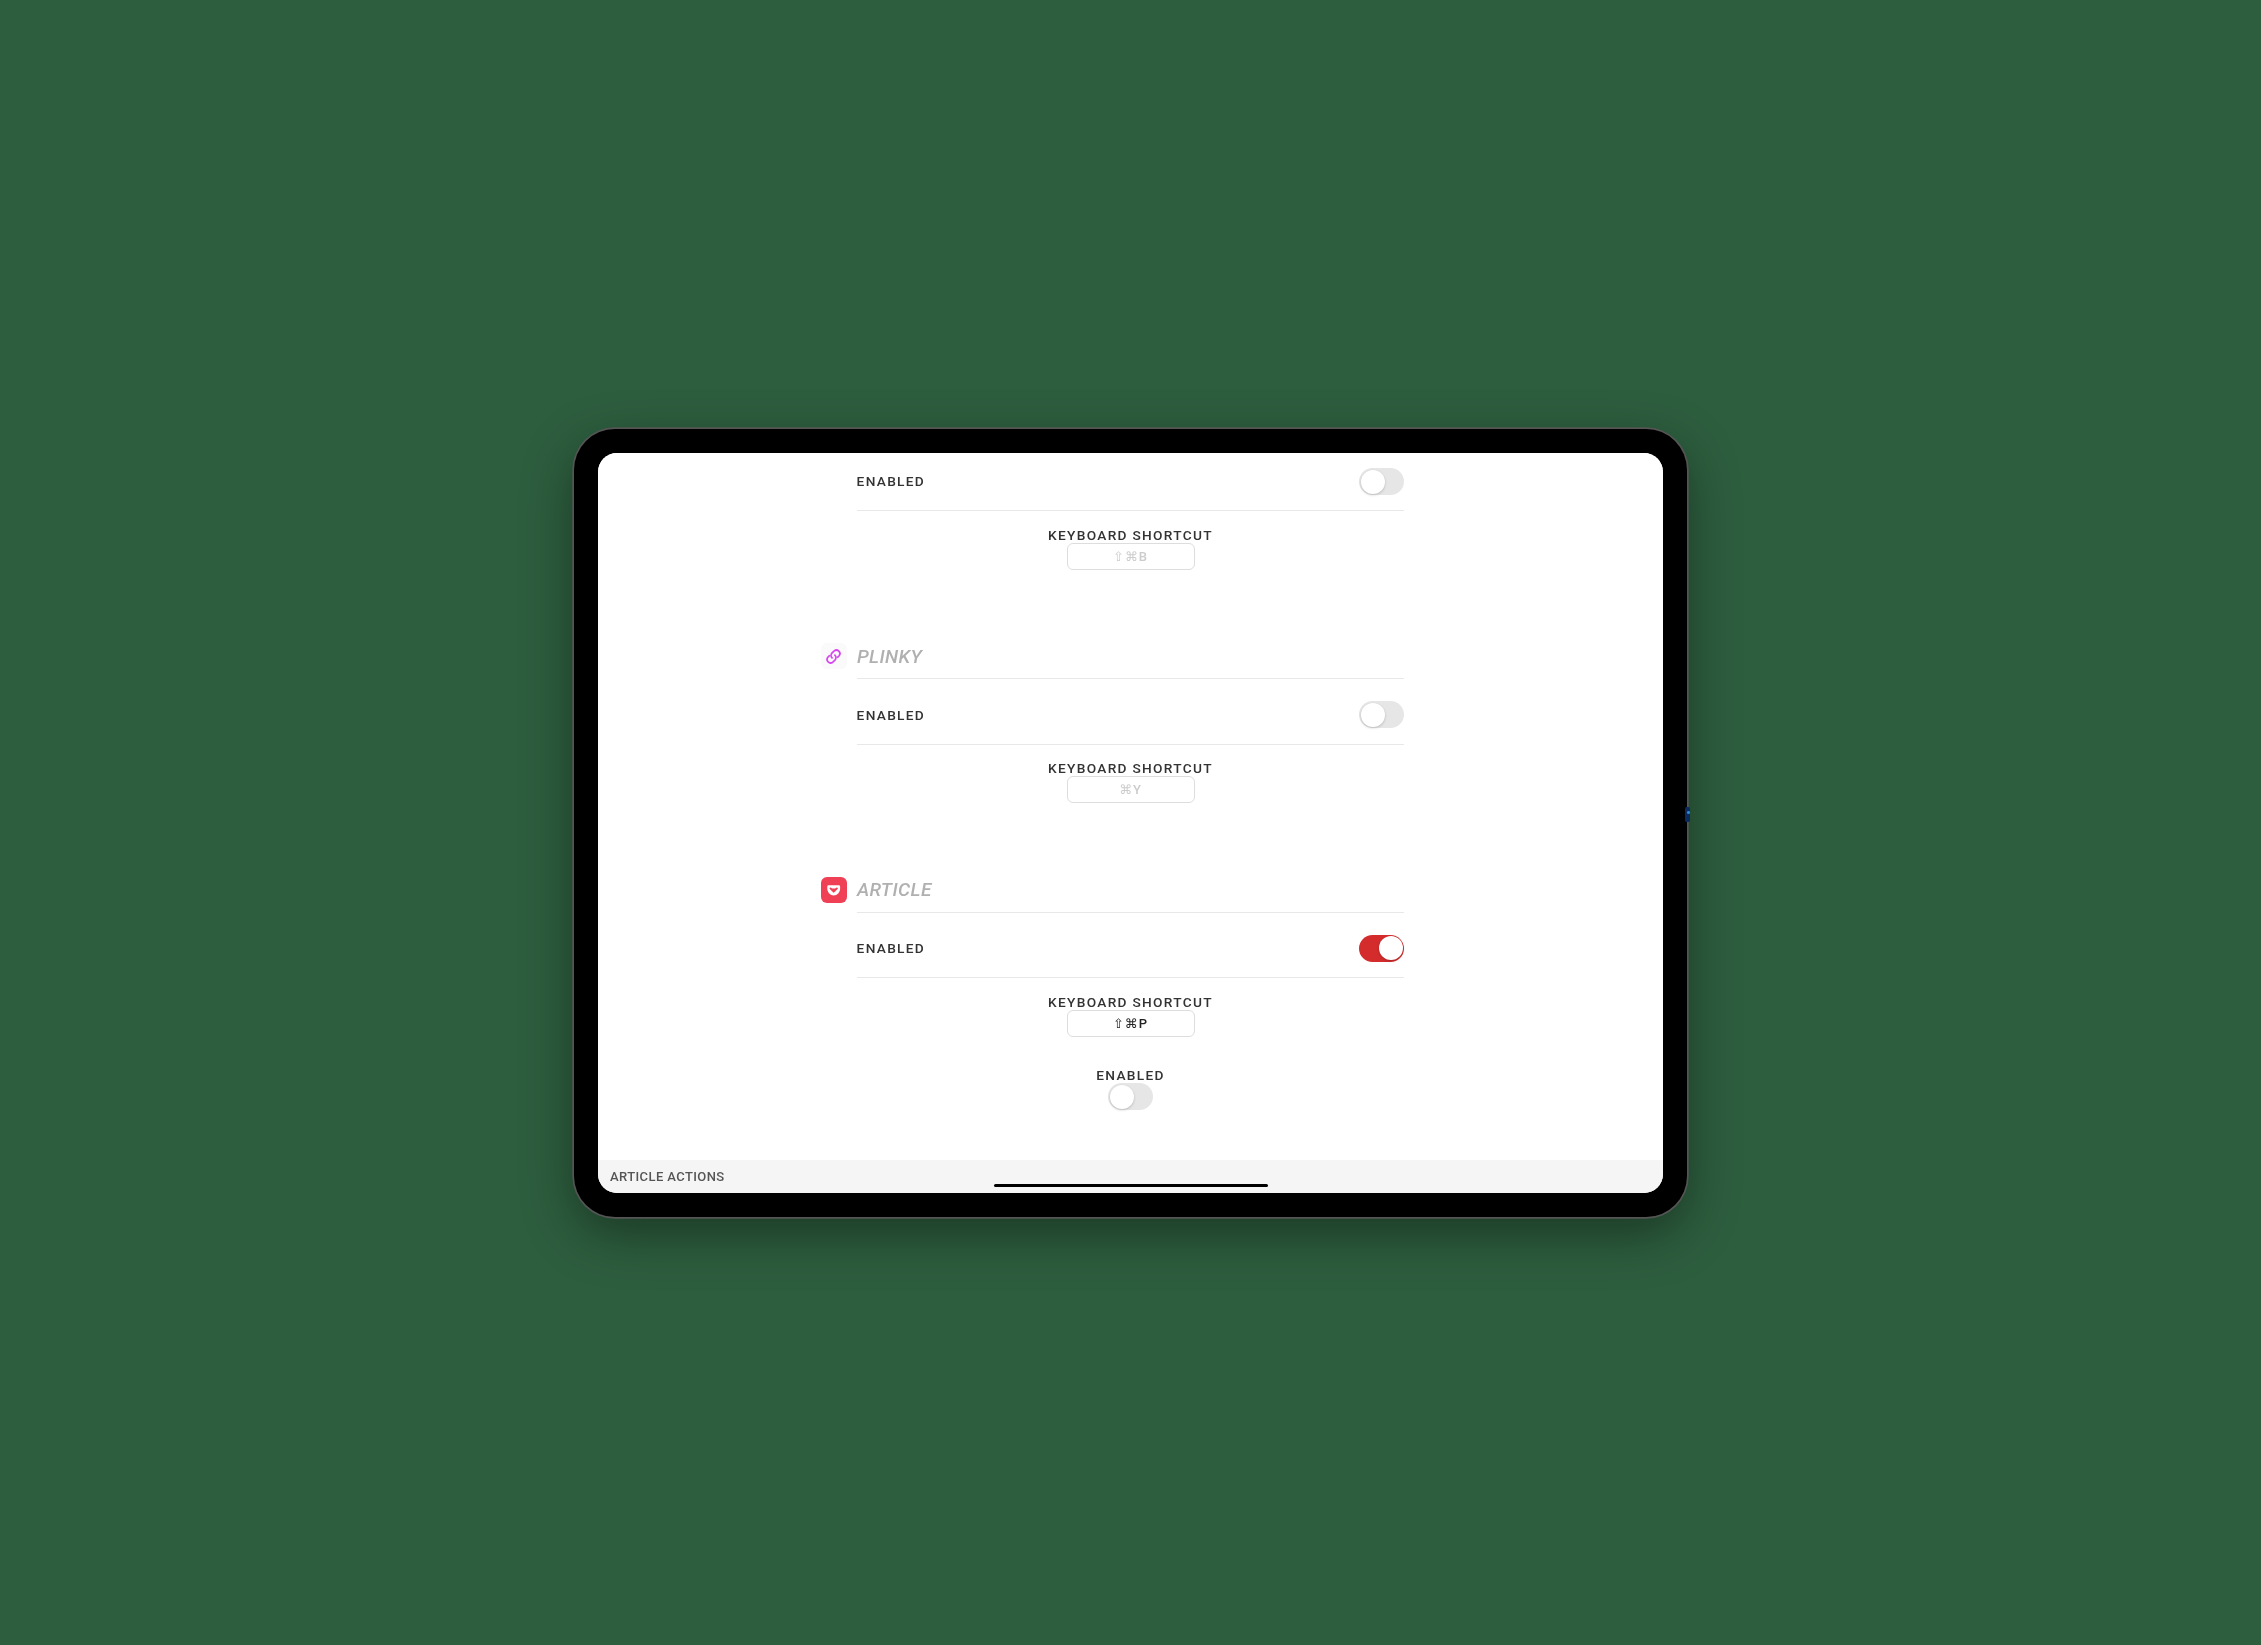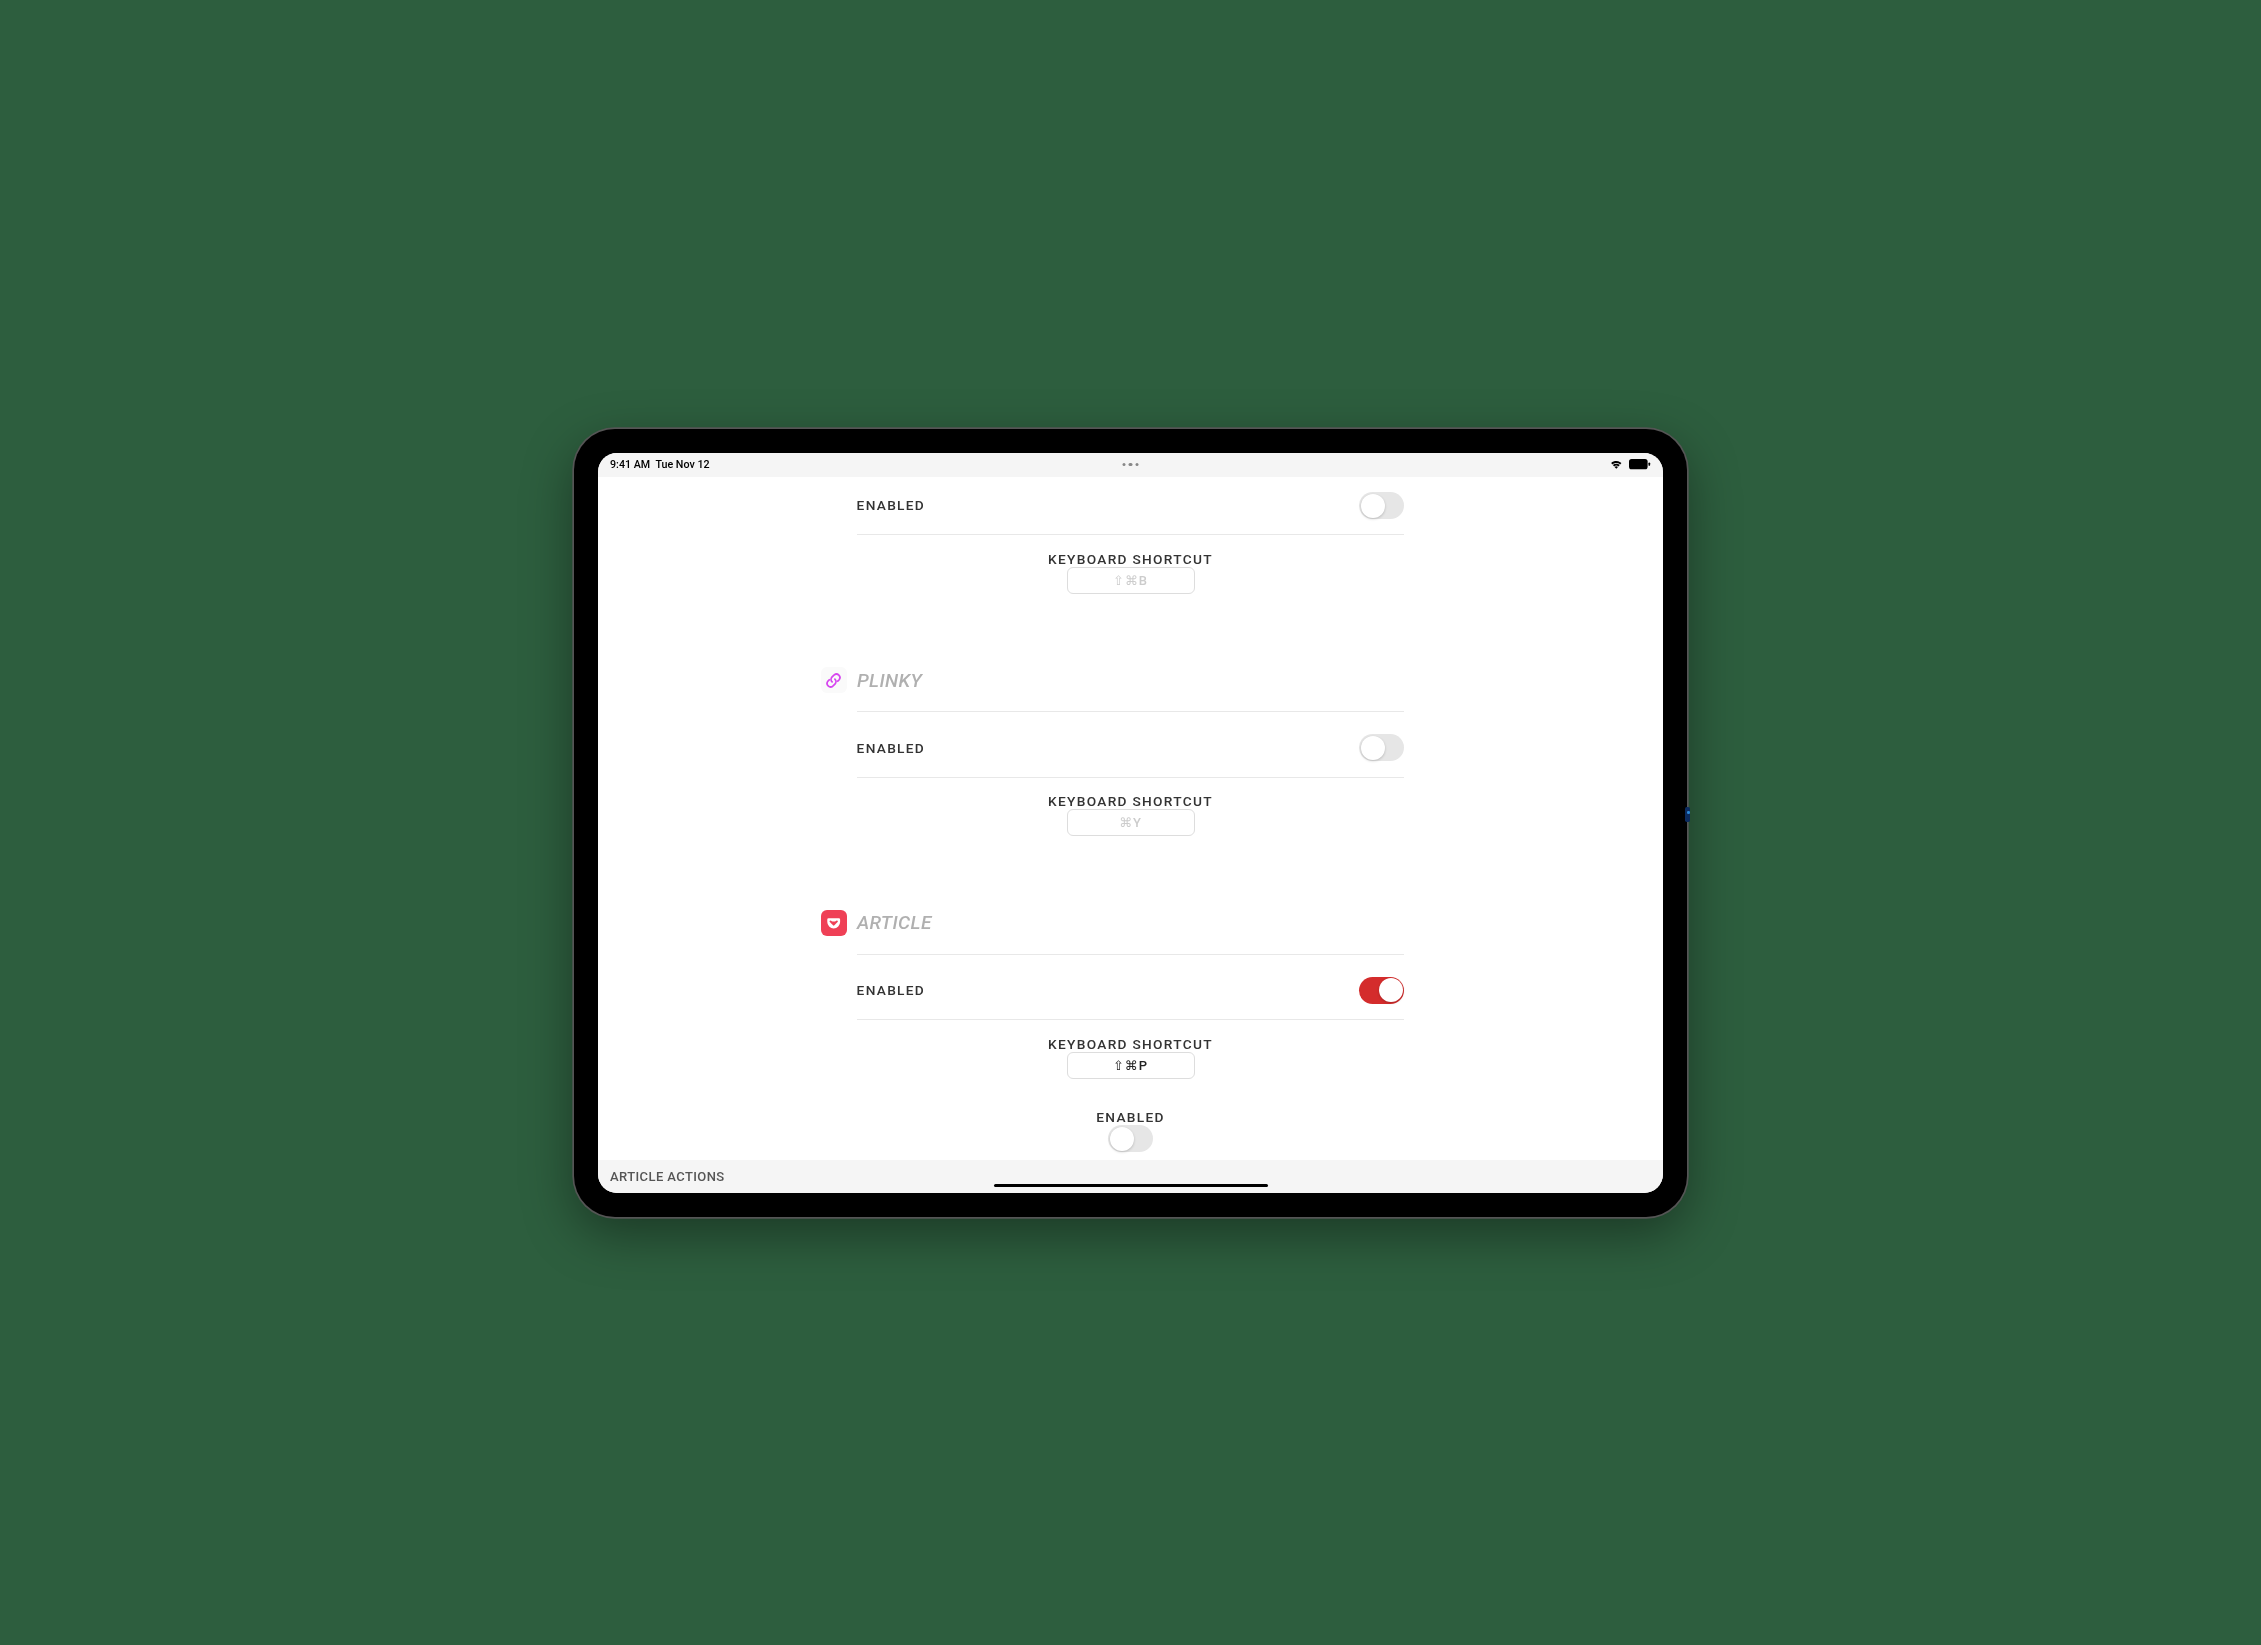--- a/index.html
+++ b/index.html
@@ -69,21 +69,21 @@
       max-width: 565px;
       margin: 0 auto;
       padding: 0 8.6px;
     }
     .section-header {
       display: flex;
       align-items: center;
       gap: 10.3px;
       margin-top: 58px;
       margin-bottom: 6.9px;
-      padding-bottom: 18px;
+      padding-bottom: 9px;
       border-bottom: 0.9px solid #e8e8e8;
     }
     .section-icon {
       width: 26px;
       height: 26px;
       border-radius: 6px;
       display: flex;
       align-items: center;
       justify-content: center;
       margin-left: -36px;
@@ -190,39 +190,20 @@
       border-radius: 50%;
     }
   </style>
 </head>
 <body>
 
 <div class="ipad-frame">
   <div class="side-button"></div>
   <div class="screen">
 
-    <div class="status-bar">
-      <div class="status-left">
-        <span>9:41 AM</span>&nbsp;&nbsp;<span>Tue Nov 12</span>
-      </div>
-      <div class="status-center">
-        <div class="dot"></div>
-          <div class="dot"></div>
-          <div class="dot"></div>
-      </div>
-      <div class="status-right">
-        <svg class="wifi-icon" width="14.6" height="10.3" viewBox="0 0 17 12">
-            <path fill="#000" d="M8.5 11.5 L6.5 9.2 C7.6 8.3 9.4 8.3 10.5 9.2 Z M4.5 7 C6.7 5 10.3 5 12.5 7 L11 8.6 C9.6 7.4 7.4 7.4 6 8.6 Z M2.5 4.8 C5.8 1.7 11.2 1.7 14.5 4.8 L13 6.4 C10.5 4 6.5 4 4 6.4 Z"></path>
-          </svg>
-        <svg class="battery-icon" width="22" height="10.3" viewBox="0 0 26 12">
-            <rect x="0" y="0" width="22" height="12" rx="3" fill="#000"></rect>
-            <rect x="23" y="4" width="2" height="4" rx="1" fill="#000"></rect>
-          </svg>
-      </div>
-    </div>
 
     <div class="content">
 
       <div class="section">
         <div class="row">
           <span class="row-label">ENABLED</span>
           <div class="toggle off">
               <div class="toggle-knob"></div>
             </div>
         </div>

